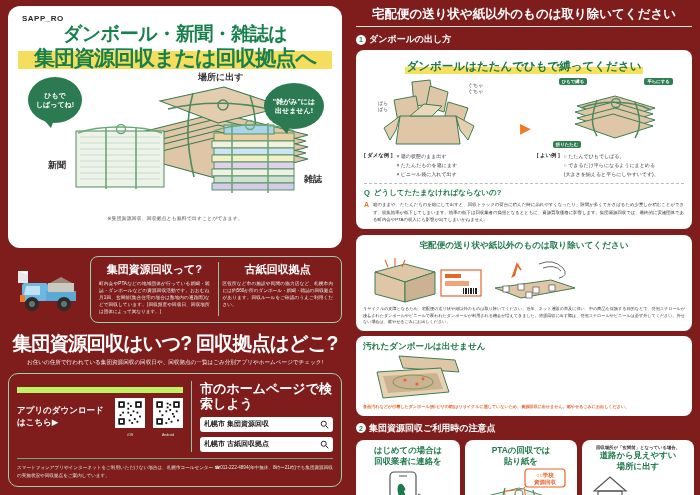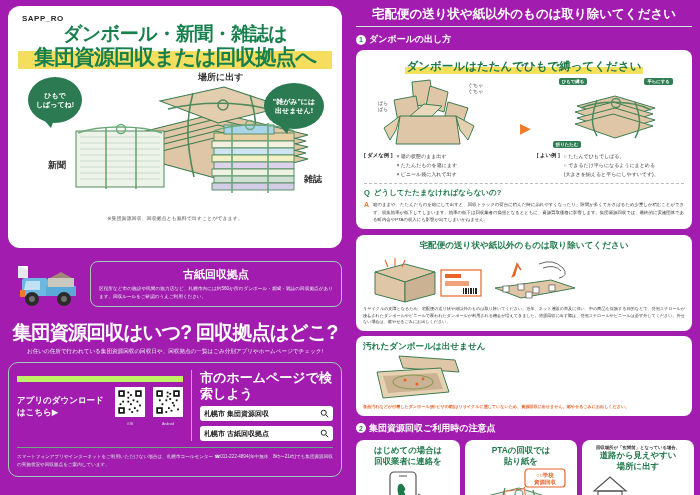--- a/index.html
+++ b/index.html
@@ -2,35 +2,35 @@
 <html><head>
 <meta charset="utf-8">
 <style>
   * { box-sizing: border-box; margin: 0; padding: 0; }
   body {
     width: 700px; height: 495px;
     font-family: "Liberation Sans", "DejaVu Sans", sans-serif;
     background: #2e7d54;
     overflow: hidden;
   }
-  .poster { width: 700px; height: 495px; display: flex; background: #a21caf; position: relative; }
+  .poster { width: 700px; height: 495px; display: flex; background: #7f1d1d; position: relative; }
   .panel-left { width: 350px; height: 495px; padding: 6px 8px 6px 8px; position: relative; }
   .panel-right { width: 350px; height: 495px; padding: 6px 8px 6px 6px; position: relative; }
 
   
   .hero-card {
     background: #ffffff; border-radius: 12px;
     padding: 8px 10px 6px 10px; position: relative; height: 242px;
   }
   .sapp { font-size: 8px; font-weight: bold; color: #2a2a2a; letter-spacing: .5px; margin-left: 4px; }
   .headline1 {
     text-align: center; color: #18804d; font-weight: bold;
     font-size: 19px; letter-spacing: -0.5px; margin-top: 1px; line-height: 1.05;
   }
-  .headline2-wrap { margin-top: 2px; position: relative; text-align: center; font-family: Liberation Serif, serif; }
+  .headline2-wrap { margin-top: 2px; position: relative; text-align: center; }
   .headline2-band {
     position: absolute; left: 0; right: 0; top: 5px; height: 18px;
     background: #f5dd5d; border-radius: 1px; z-index: 0;
   }
   .headline2 {
     position: relative; z-index: 1; color: #18804d; font-weight: bold;
     font-size: 21px; letter-spacing: -1px; line-height: 1.1;
   }
   .hero-art { position: relative; height: 140px; margin-top: 4px; }
   .bubble {
@@ -228,20 +228,24 @@
         <rect x="40" y="22" width="26" height="9" fill="#c9c9c0"></rect>
         <polygon points="42,22 53,16 64,22" fill="#a08878"></polygon>
         <rect x="12" y="34" width="5" height="7" fill="#ef7b28"></rect>
         <circle cx="24" cy="43" r="7" fill="#2b2b2b"></circle>
           <circle cx="24" cy="43" r="3" fill="#6f6f6f"></circle>
         <circle cx="56" cy="43" r="7" fill="#2b2b2b"></circle>
           <circle cx="56" cy="43" r="3" fill="#6f6f6f"></circle>
       </svg>
 
       <div class="info-box">
+        <div class="info-col">
+          <div class="info-title">集団資源回収って?</div>
+          <div class="info-body">町内会やPTAなどの地域団体が行っている新聞・雑誌・ダンボールなどの資源回収活動です。おおむね月1回、玄関前(集合住宅の場合は敷地内の通路際)などで回収しています。(回収頻度や回収日、回収場所は団体によって異なります。)</div>
+        </div>
         <div class="info-col">
           <div class="info-title">古紙回収拠点</div>
           <div class="info-body">区役所など市の施設や民間の協力店など、札幌市内には約560か所のダンボール・新聞・雑誌の回収拠点があります。回収ルールをご確認のうえご利用ください。</div>
         </div>
       </div>
     </div>
 
     <div class="bigq">集団資源回収はいつ? 回収拠点はどこ?</div>
     <div class="bigq-sub">お住いの住所で行われている集団資源回収の回収日や、回収拠点の一覧はごみ分別アプリやホームページでチェック!</div>
 

